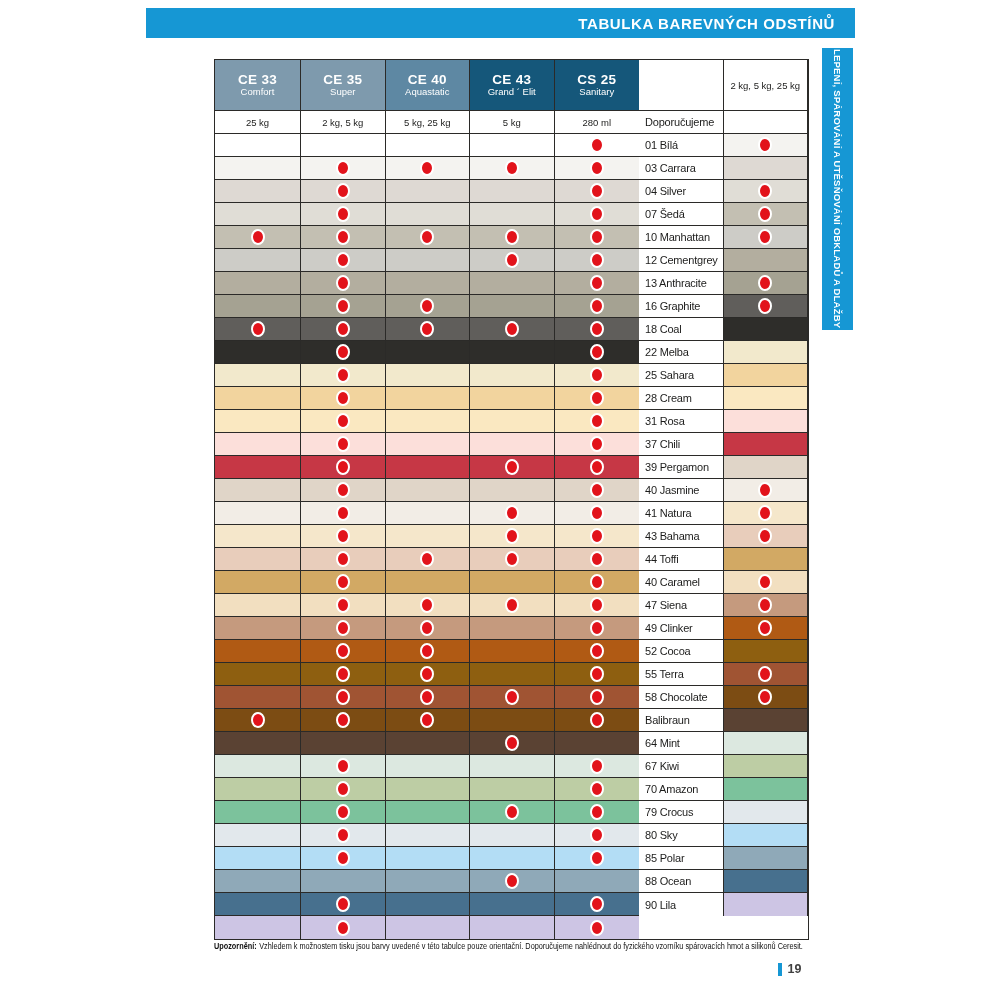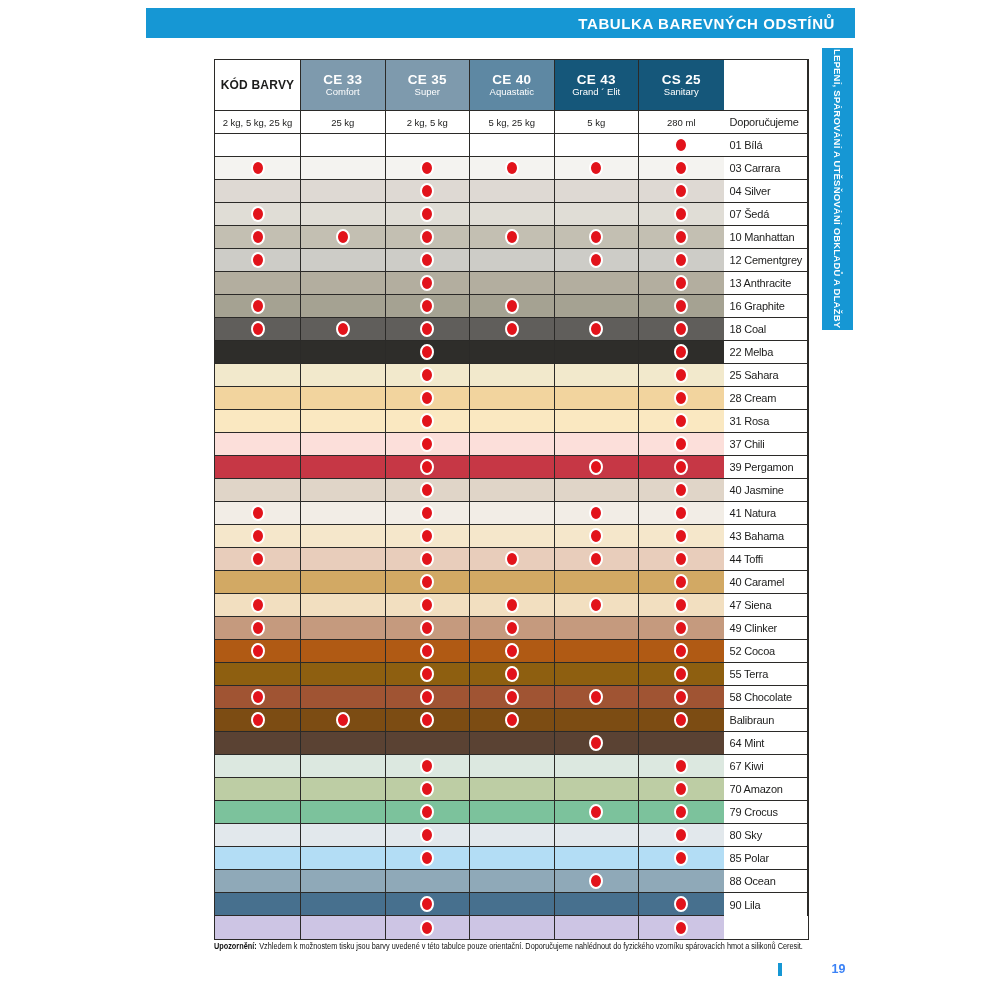--- a/index.html
+++ b/index.html
@@ -53,35 +53,34 @@
   }
   .footnote{
     position:absolute;left:214px;top:941px;font-size:8.5px;white-space:nowrap;
     transform:scaleX(.86);transform-origin:0 50%;letter-spacing:0;color:#111;
   }
   .footnote b{margin-right:3px;}
   .page-number{
     position:absolute;left:778px;top:962px;display:flex;align-items:center;gap:6px;
   }
   .page-number .bar{width:3.5px;height:13px;}
-  .page-number .num{font-weight:bold;font-size:12.5px;color:#3b82f6;margin-left:44px;}
+  .page-number .num{font-weight:bold;font-size:12.5px;color:#404040;}
 </style>
 </head>
 <body>
 
 <div class="title-bar" style="background: rgb(22, 151, 212);">
   <span>TABULKA BAREVNÝCH ODSTÍNŮ</span>
 </div>
 
 <div class="side-tab" style="background: rgb(22, 151, 212);">
   <span>LEPENÍ, SPÁROVÁNÍ A UTĚSŇOVÁNÍ OBKLADŮ A DLAŽBY</span>
 </div>
 
 <div class="color-table" id="color-table">
-    <div class="cell corner">KÓD BARVY</div>
     <div class="cell prod-header" style="background: rgb(126, 154, 173);">
       <div class="code">CE 33</div>
       <div class="pname">Comfort</div>
     </div>
     <div class="cell prod-header" style="background: rgb(126, 154, 173);">
       <div class="code">CE 35</div>
       <div class="pname">Super</div>
     </div>
     <div class="cell prod-header" style="background: rgb(94, 136, 163);">
       <div class="code">CE 40</div>

